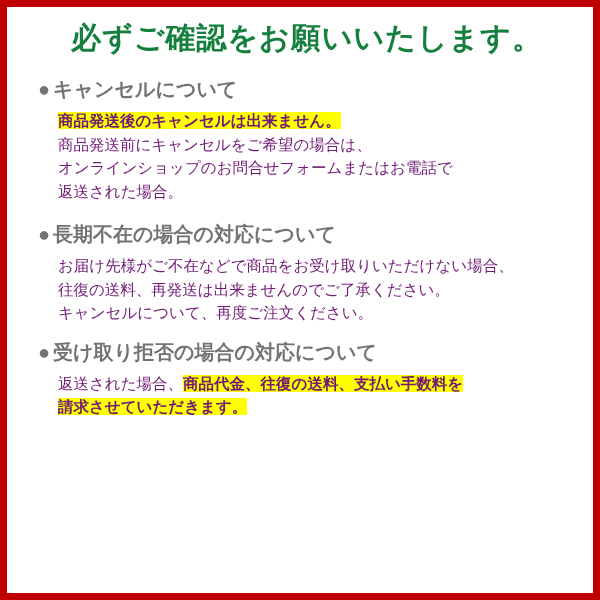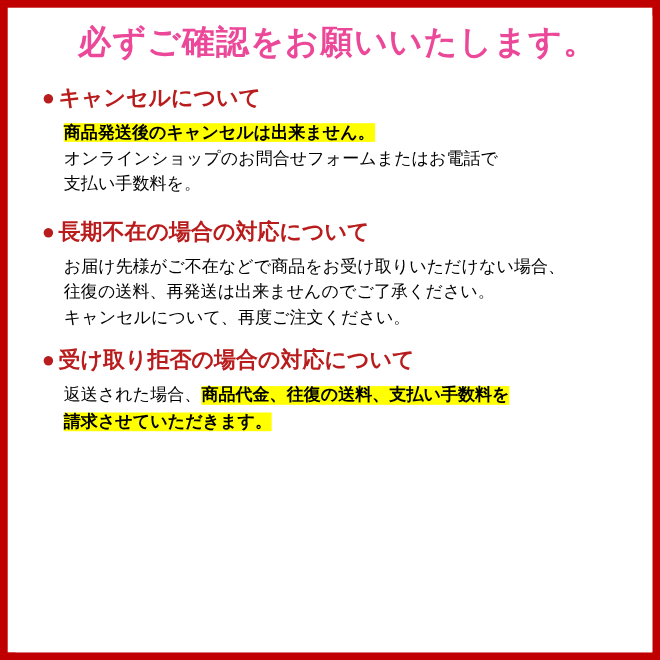--- a/index.html
+++ b/index.html
@@ -28,54 +28,54 @@
     width: 586px;
     height: 586px;
     background: #ffffff;
   }
   .title {
     position: absolute;
     left: 0;
     top: 4px;
     width: 586px;
     text-align: center;
-    color: #ec4899;
+    color: #15803d;
     font-size: 30px;
     font-weight: bold;
     letter-spacing: 1px;
     white-space: nowrap;
   }
   .content {
     position: absolute;
     left: 20px;
     top: 62px;
     width: 552px;
   }
   .section {
     margin-bottom: 14px;
   }
   .section-heading {
-    color: #b91c1c;
+    color: #737373;
     font-size: 20px;
     font-weight: bold;
     line-height: 1.35;
     margin: 0 0 6px 0;
     padding-left: 4px;
   }
   .bullet {
     display: inline-block;
     margin-right: 3px;
   }
   .body-lines {
     padding-left: 24px;
   }
   .line {
     font-size: 15.5px;
     line-height: 1.52;
-    color: #000000;
+    color: #701a75;
     white-space: nowrap;
   }
   .hl {
     background: #ffff00;
     font-weight: bold;
   }
   .plain {
     background: transparent;
     font-weight: normal;
   }
@@ -92,22 +92,23 @@
     <div class="title">必ずご確認をお願いいたします。</div>
 
     <div class="content">
 
       <div class="section sec-cancel">
         <div class="section-heading">
           <span class="bullet">●</span><span>キャンセルについて</span>
         </div>
         <div class="body-lines">
           <div class="line"><span class="hl">商品発送後のキャンセルは出来ません。</span></div>
+          <div class="line"><span class="plain">商品発送前にキャンセルをご希望の場合は、</span></div>
           <div class="line"><span class="plain">オンラインショップのお問合せフォームまたはお電話で</span></div>
-          <div class="line"><span class="plain">支払い手数料を。</span></div>
+          <div class="line"><span class="plain">返送された場合。</span></div>
         </div>
       </div>
 
       <div class="section sec-absence">
         <div class="section-heading">
           <span class="bullet">●</span><span>長期不在の場合の対応について</span>
         </div>
         <div class="body-lines">
           <div class="line"><span class="plain">お届け先様がご不在などで商品をお受け取りいただけない場合、</span></div>
           <div class="line"><span class="plain">往復の送料、再発送は出来ませんのでご了承ください。</span></div>

